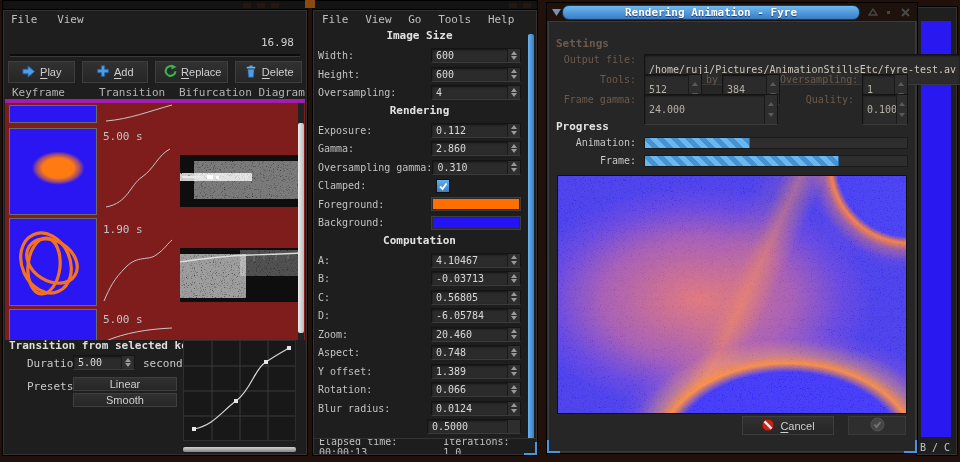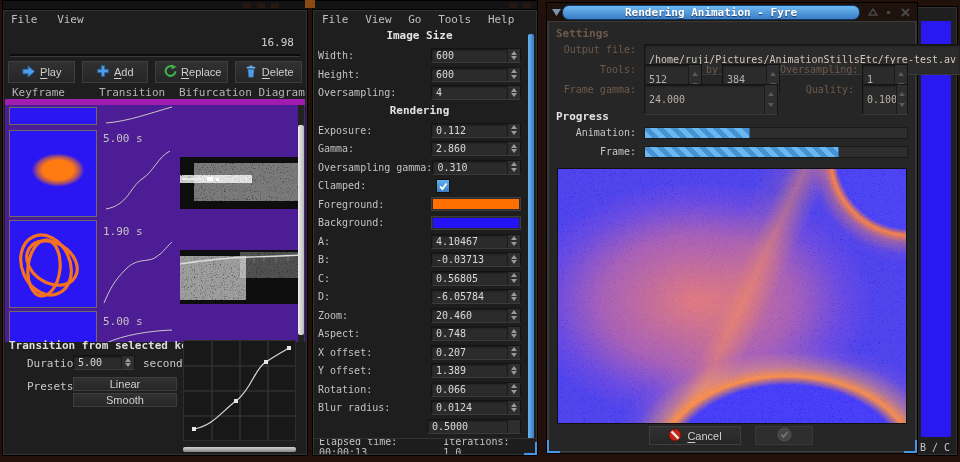--- a/index.html
+++ b/index.html
@@ -13,21 +13,21 @@
   .win{position:absolute;background:#1e1e1e;border:1px solid #000;box-shadow:inset 0 0 0 1px #323232;box-sizing:border-box;}
   .sliver{position:absolute;top:0;height:9px;background:#131313;border:1px solid #000;border-bottom:none;box-sizing:border-box;}
   .sliver .dot{position:absolute;top:2px;width:8px;height:5px;background:#261710;}
   .menu-item{display:inline-block;margin-right:13px;color:#bfbfbf;cursor:default;}
   .groove{position:absolute;height:2px;background:#0c0c0c;border-bottom:1px solid #3a3a3a;}
   .btn{background:linear-gradient(#313131,#262626);border:1px solid #3e3e3e;color:#cfcfcf;
        display:flex;align-items:center;justify-content:center;box-sizing:border-box;font-size:11px;}
   .tb-btn{gap:4px;height:22px;flex:1;}
   u{text-underline-offset:2px;}
   .col-head{position:absolute;color:#b4b4b4;font-size:11px;}
-  .list{position:absolute;background:#4c1d95;border-top:6px solid #a21caf;overflow:hidden;}
+  .list{position:absolute;background:#7f1d1d;border-top:4px solid #a21caf;overflow:hidden;}
   .thumb{position:absolute;left:4px;width:88px;background:#2a16f2;border:1px solid #6a6a6a;box-sizing:border-box;overflow:hidden;}
   .thumb.blob{background:radial-gradient(ellipse 30px 19px at 56% 46%,#ff7a10 0 52%,rgba(255,122,16,.55) 72%,rgba(255,122,16,0) 88%),#2a16f2;}
   .trans-cell{position:absolute;left:95px;width:76px;overflow:hidden;}
   .trans-label{position:absolute;left:98px;color:#c4c4c4;font-size:11px;}
   .bif-cell{position:absolute;left:175px;width:122px;background:#0e0e0e;overflow:hidden;}
   .vscroll{position:absolute;right:1px;width:6px;background:#222;}
   .vscroll .vthumb{position:absolute;left:0;right:0;background:linear-gradient(90deg,#efefef,#b9b9b9);border-radius:2px;}
   .bold-label{font-weight:bold;color:#dedede;}
   .entry{background:#2b2b2b;border:1px solid #141414;border-bottom-color:#3b3b3b;
          box-shadow:inset 0 1px 2px rgba(0,0,0,.55);display:flex;align-items:stretch;box-sizing:border-box;}
@@ -54,38 +54,38 @@
              display:flex;align-items:center;font-size:10px;color:#c0c0c0;overflow:hidden;}
   .grip-br{position:absolute;right:0;bottom:0;width:11px;height:11px;border-right:2px solid #4a94e4;border-bottom:2px solid #4a94e4;}
   .grip-bl{position:absolute;left:0;bottom:0;width:11px;height:11px;border-left:2px solid #4a94e4;border-bottom:2px solid #4a94e4;}
   
   .dlg-titlebar{position:absolute;left:0;right:0;top:0;height:18px;background:#1d130c;}
   .pill{position:absolute;left:15px;right:57px;top:2px;height:13px;border-radius:7px;
         background:linear-gradient(#6cb8f2,#3a7cc4);border:1px solid #0e3a6a;
         display:flex;align-items:center;justify-content:center;}
   .pill span{font-weight:bold;font-size:11px;color:#fff;text-shadow:0 1px 1px rgba(0,0,30,.6);line-height:11px;}
   .dlg-body{position:absolute;left:1px;right:1px;top:18px;bottom:1px;background:#262626;
-            box-shadow:inset 0 0 0 1px #3a3a3a;padding:4px 8px;box-sizing:border-box;
+            box-shadow:inset 0 0 0 1px #3a3a3a;padding:14px 8px;box-sizing:border-box;
             display:flex;flex-direction:column;}
   .dlg-h{font-weight:bold;font-size:11px;height:13px;margin:2px 0 4px;color:#e2e2e2;}
   .dim{color:#6e5a4c;}
   .dlg-row{display:flex;align-items:flex-start;height:16px;margin-bottom:4px;}
   .dlg-label{width:80px;text-align:right;padding-right:8px;font-size:10px;white-space:nowrap;flex:none;}
   .dlg-entry{height:31px;flex:none;}
   .grow{flex:1;}
   .pbar{flex:1;height:12px;background:#2e2e2e;border:1px solid #1a1a1a;box-sizing:border-box;}
   .pfill{height:100%;background:repeating-linear-gradient(45deg,#6ab8f0 0 5px,#4692d2 5px 10px);border-right:1px solid #2a6aa8;box-sizing:border-box;}
   .preview{position:relative;width:348px;height:267px;margin:2px auto 0;border:1px solid #101010;overflow:hidden;
     background:
       radial-gradient(circle 125px at 101% -5%, #2216f0 0 58%, rgba(255,104,20,.95) 63%, rgba(242,102,60,.45) 69%, rgba(150,60,180,.12) 79%, rgba(0,0,0,0) 86%),
       radial-gradient(ellipse 215px 150px at 66% 117%, #1b10f6 0 54%, rgba(255,120,24,.95) 60%, rgba(255,140,60,.5) 66%, rgba(170,70,170,.18) 76%, rgba(0,0,0,0) 84%),
       linear-gradient(295deg, rgba(0,0,0,0) 41%, rgba(255,118,44,.5) 47%, rgba(255,118,44,.12) 51%, rgba(0,0,0,0) 57%),
       radial-gradient(ellipse 66% 62% at 40% 52%, rgba(233,96,86,.92) 0%, rgba(212,80,128,.62) 42%, rgba(140,50,195,.32) 63%, rgba(0,0,0,0) 77%),
       #2517e8;}
-  .dlg-actions{margin-top:auto;display:flex;justify-content:center;align-items:center;gap:14px;padding:2px 2px 3px 0;}
+  .dlg-actions{margin-top:auto;display:flex;justify-content:flex-end;align-items:center;gap:14px;padding:2px 2px 3px 0;}
   .tb-glyph{position:absolute;top:3px;width:12px;height:12px;display:flex;align-items:center;justify-content:center;}
   .noise{position:absolute;left:0;top:0;}
 </style>
 </head>
 <body>
 
 <svg width="0" height="0" style="position:absolute" aria-hidden="true">
   <defs>
     <filter id="grain" x="0" y="0" width="100%" height="100%">
       <feTurbulence type="fractalNoise" baseFrequency="0.9" numOctaves="2" stitchTiles="stitch"></feTurbulence>
@@ -337,20 +337,21 @@
         <div class="swatch-btn">
           <div class="swatch" style="background: rgb(255, 110, 0);"></div>
         </div>
       </div>
       <div class="mid-row">
         <span class="mid-label">Background:</span>
         <div class="swatch-btn">
           <div class="swatch" style="background: rgb(36, 19, 244);"></div>
         </div>
       </div>
+      <div class="mid-h">Computation</div>
       <div class="mid-row">
         <span class="mid-label">A:</span>
         <div class="entry mid-entry">
           <span class="entry-text">4.10467</span>
           <span class="spin">
             <i class="tri-up"></i>
             <i class="tri-dn"></i>
           </span>
         </div>
       </div>
@@ -391,30 +392,20 @@
           <span class="spin">
             <i class="tri-up"></i>
             <i class="tri-dn"></i>
           </span>
         </div>
       </div>
       <div class="mid-row">
         <span class="mid-label">Aspect:</span>
         <div class="entry mid-entry">
           <span class="entry-text">0.748</span>
-          <span class="spin">
-            <i class="tri-up"></i>
-            <i class="tri-dn"></i>
-          </span>
-        </div>
-      </div>
-      <div class="mid-row">
-        <span class="mid-label">X offset:</span>
-        <div class="entry mid-entry">
-          <span class="entry-text">0.207</span>
           <span class="spin">
             <i class="tri-up"></i>
             <i class="tri-dn"></i>
           </span>
         </div>
       </div>
       <div class="mid-row">
         <span class="mid-label">Y offset:</span>
         <div class="entry mid-entry">
           <span class="entry-text">1.389</span>

